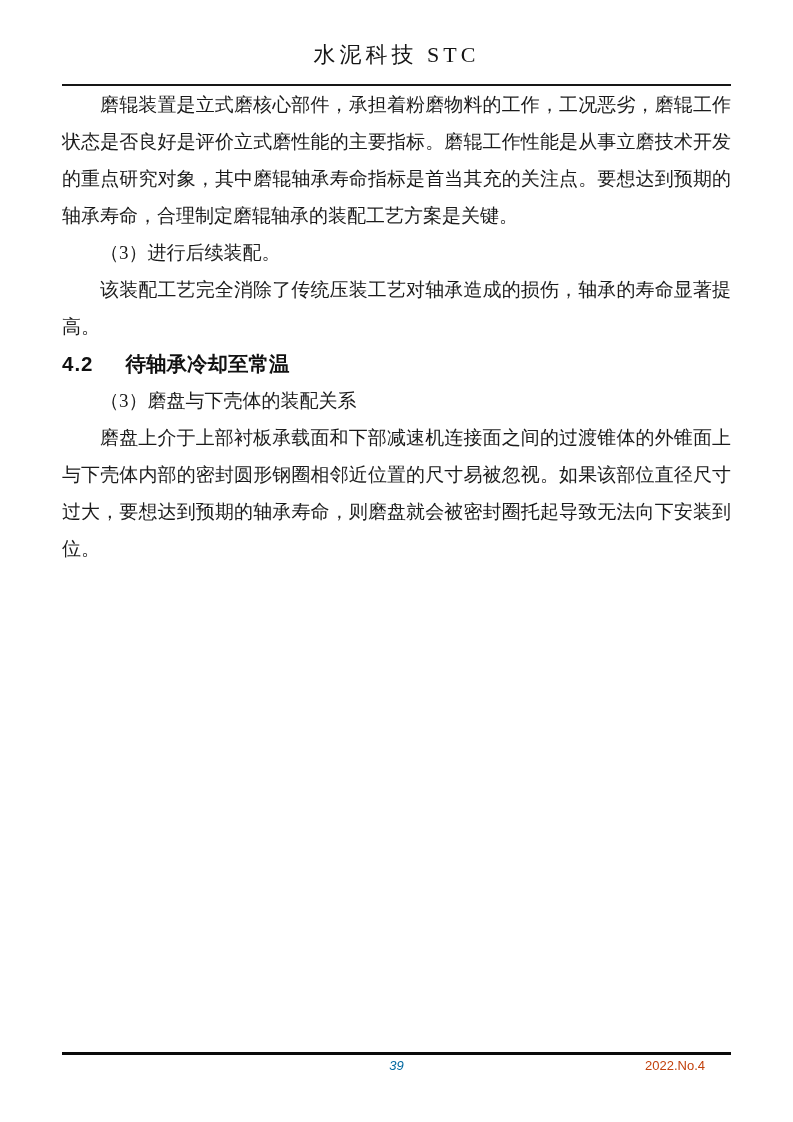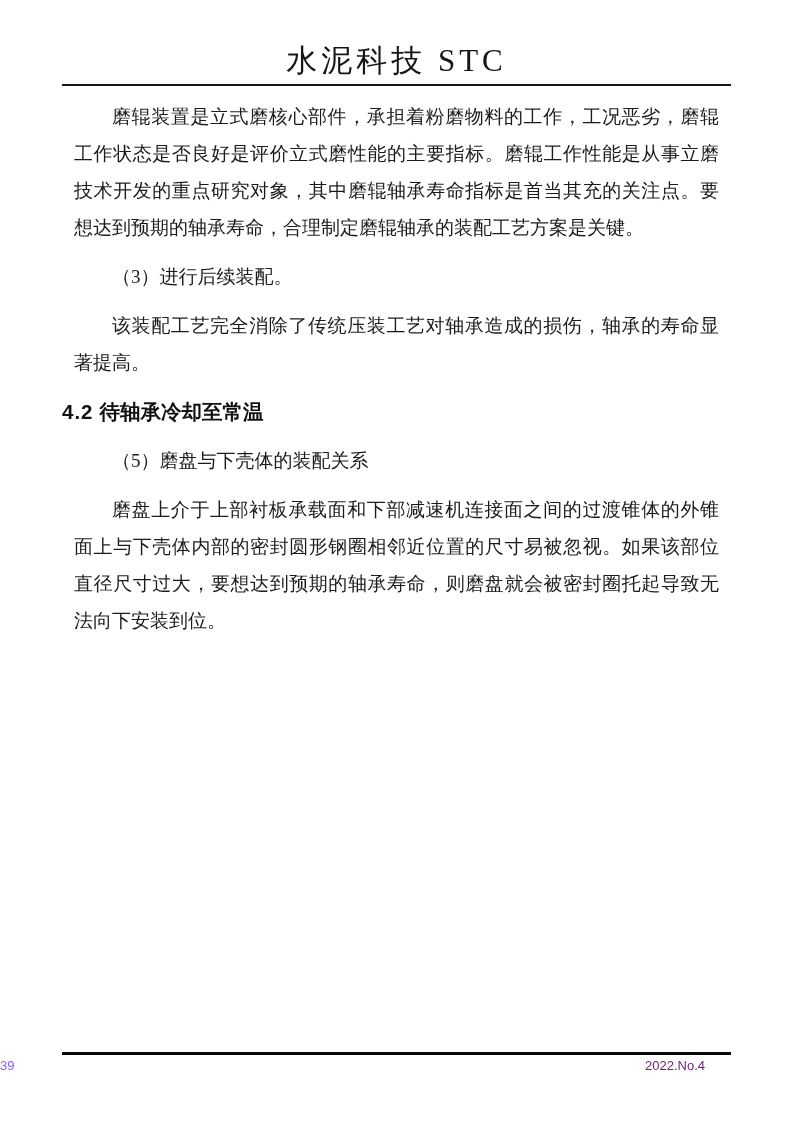--- a/index.html
+++ b/index.html
@@ -16,21 +16,21 @@
     overflow: hidden;
     font-family: "Liberation Serif", "DejaVu Serif", serif;
     color: #1b1b1b;
   }
   .journal-title {
     position: absolute;
     top: 40px;
     left: 0;
     width: 100%;
     text-align: center;
-    font-size: 31px;
+    font-size: 22px;
     letter-spacing: 4px;
     font-weight: 500;
     color: #161616;
   }
   .header-rule {
     position: absolute;
     top: 84px;
     left: 62px;
     width: 669px;
     height: 2px;
@@ -40,81 +40,83 @@
     position: absolute;
     top: 86px;
     left: 62px;
     width: 669px;
     font-size: 19px;
     line-height: 37px;
     text-align: justify;
     color: #1b1b1b;
   }
   .content p {
-    margin: 12px;
+    margin: 0;
     text-indent: 2em;
   }
   .section-heading {
     margin: 0;
     font-family: "Liberation Sans", "DejaVu Sans", sans-serif;
     font-weight: bold;
     font-size: 20.5px;
     line-height: 37px;
     text-indent: 0;
     color: #111111;
   }
   .section-heading .sec-num {
-    margin-right: 6px;
+    margin-right: 32px;
     letter-spacing: 1px;
   }
   .footer-rule {
     position: absolute;
     top: 1052px;
     left: 62px;
     width: 669px;
     height: 2.5px;
     background: #0a0a0a;
   }
   .footer-page-number {
     position: absolute;
     top: 1058px;
     left: 0;
     width: 100%;
+    text-align: center;
     font-family: "Liberation Sans", "DejaVu Sans", sans-serif;
     font-size: 13px;
-    color: #8b5cf6;
+    color: #0369a1;
+    font-style: italic;
   }
   .footer-issue {
     position: absolute;
     top: 1058px;
     right: 88px;
     font-family: "Liberation Sans", "DejaVu Sans", sans-serif;
     font-size: 13px;
-    color: #701a75;
+    color: #c2410c;
   }
 </style>
 </head>
 <body>
 
 <div class="page">
 
   <div class="journal-title">水泥科技 STC</div>
 
   <div class="header-rule"></div>
 
   <div class="content">
     <p>磨辊装置是立式磨核心部件，承担着粉磨物料的工作，工况恶劣，磨辊工作状态是否良好是评价立式磨性能的主要指标。磨辊工作性能是从事立磨技术开发的重点研究对象，其中磨辊轴承寿命指标是首当其充的关注点。要想达到预期的轴承寿命，合理制定磨辊轴承的装配工艺方案是关键。</p>
     <p>（3）进行后续装配。</p>
     <p>该装配工艺完全消除了传统压装工艺对轴承造成的损伤，轴承的寿命显著提高。</p>
 
     <h2 class="section-heading">
       <span class="sec-num">4.2</span><span>待轴承冷却至常温</span>
     </h2>
 
-    <p>（5）磨盘与下壳体的装配关系</p>
+    <p>（3）磨盘与下壳体的装配关系</p>
     <p>磨盘上介于上部衬板承载面和下部减速机连接面之间的过渡锥体的外锥面上与下壳体内部的密封圆形钢圈相邻近位置的尺寸易被忽视。如果该部位直径尺寸过大，要想达到预期的轴承寿命，则磨盘就会被密封圈托起导致无法向下安装到位。</p>
   </div>
 
   <div class="footer-rule"></div>
 
   <div class="footer-page-number">39</div>
 
   <div class="footer-issue">2022.No.4</div>
 
 </div>

